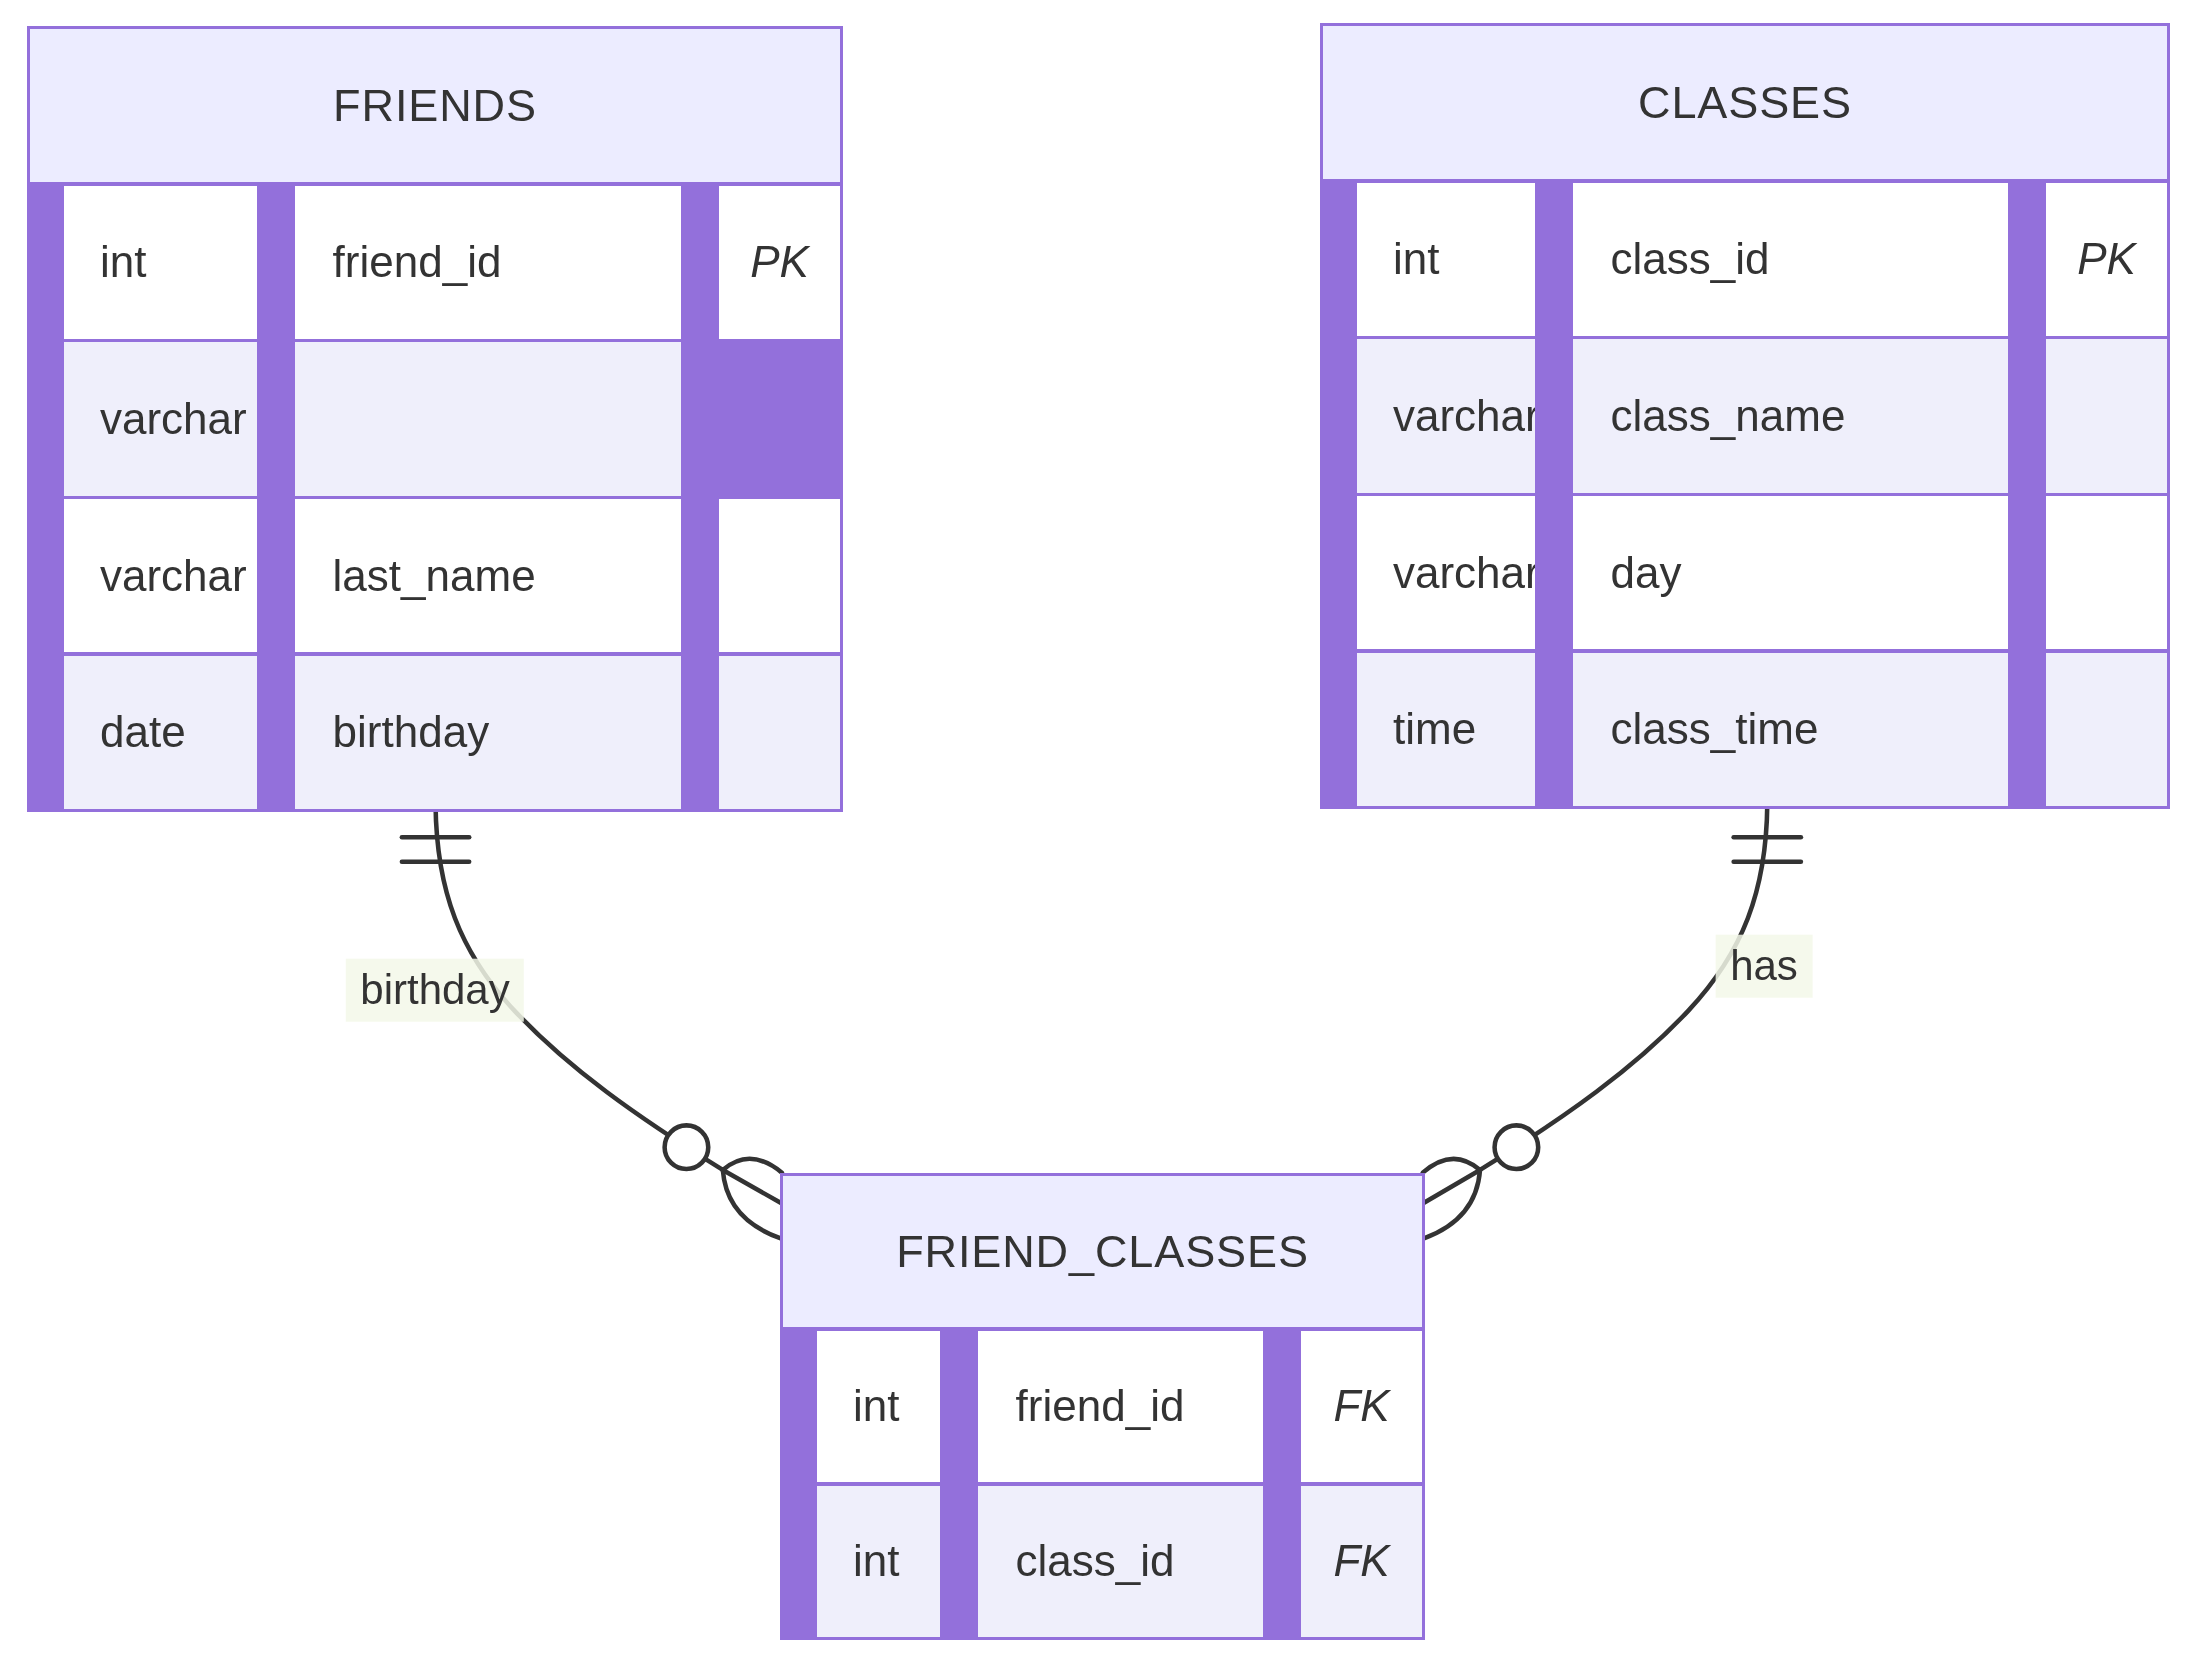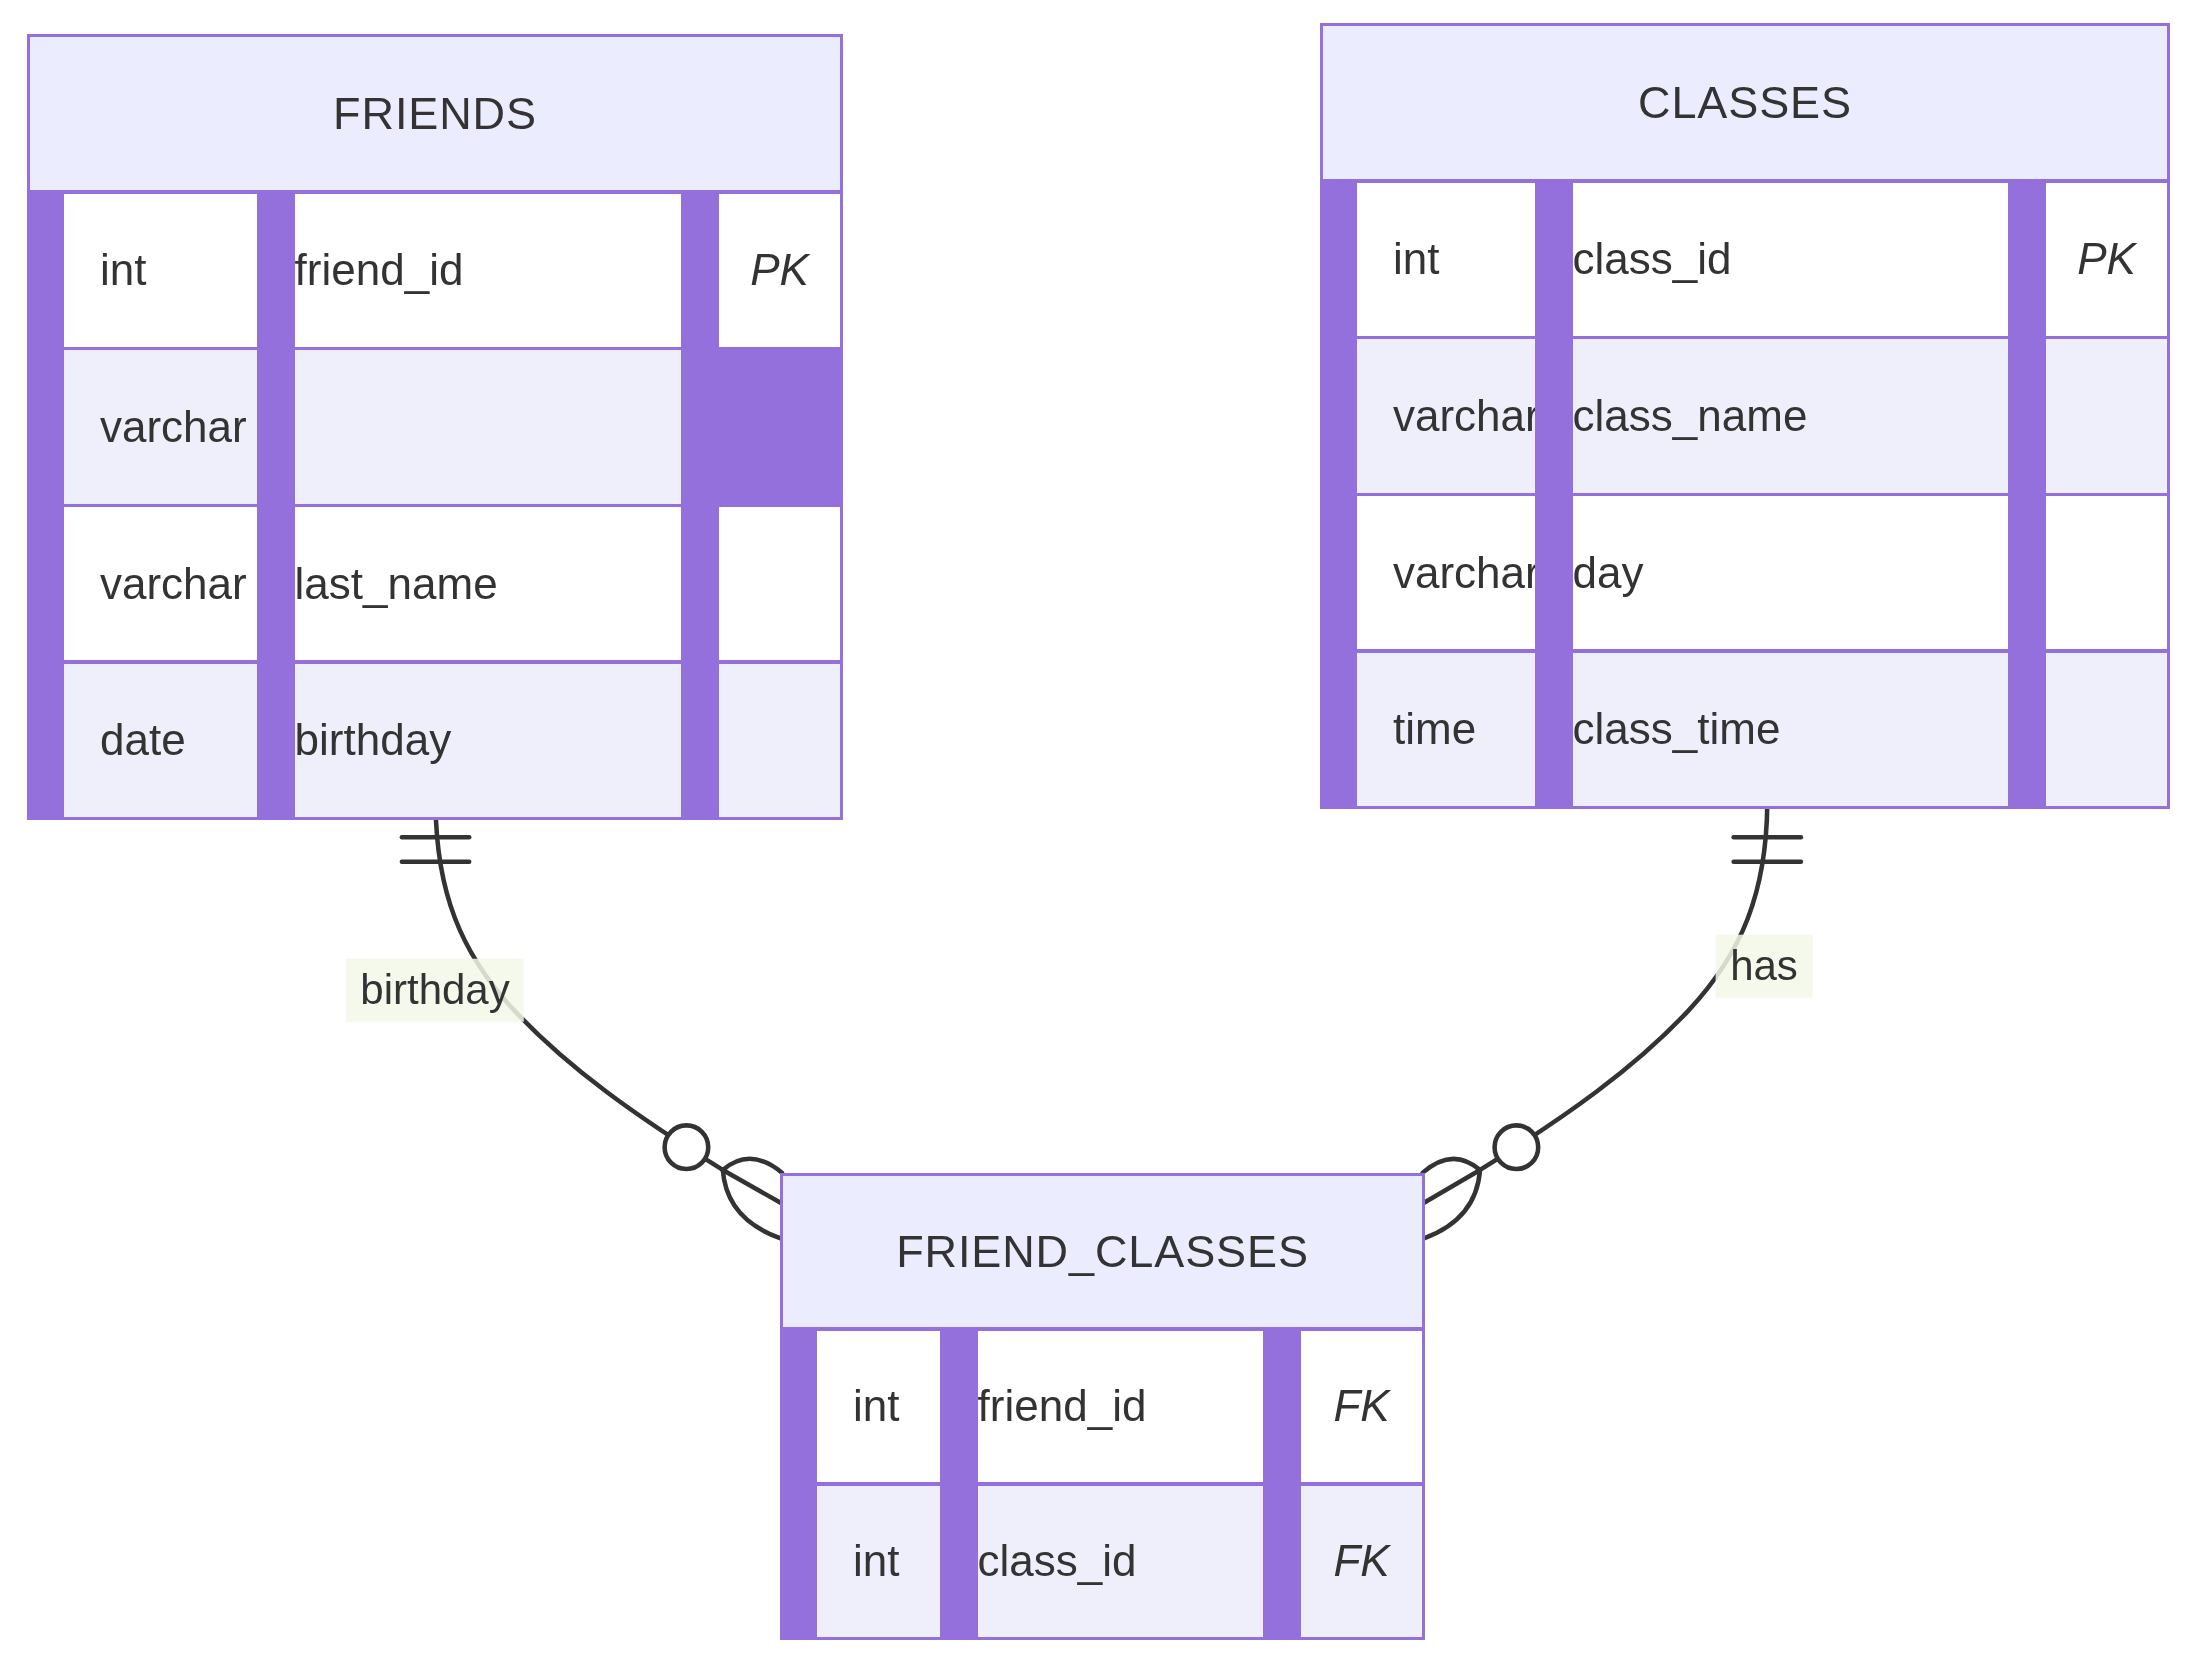--- a/index.html
+++ b/index.html
@@ -40,21 +40,21 @@
   .cell{
     display:flex;
     align-items:center;
     font-size:44px;
     background:#ffffff;
     overflow:hidden;
     margin-left:34px;
   }
   .attr-row.even .cell{background:#EFEFFB;}
   .cell.c-type{padding-left:36px;}
-  .cell.c-name{}
+  .cell.c-name{padding-left:38px;}
   .cell.c-key{justify-content:center;font-style:italic;}
   #edges{
     position:absolute;
     left:0;top:0;
     width:2211px;height:1669px;
     pointer-events:none;
   }
   #edges path, #edges line{
     stroke:#333333;
     stroke-width:5;
@@ -104,21 +104,21 @@
       </g>
       <circle cx="1668" cy="1262" r="24"></circle>
       <g>
         <path d="M 1628 1287 Q 1598 1261 1565 1290"></path>
         <path d="M 1628 1287 L 1565 1324"></path>
         <path d="M 1628 1287 Q 1624 1341 1567 1362"></path>
       </g>
     </g>
   </svg>
 
-  <div class="entity friends" style="left:27px;top:34px;width:816px;height:786px;">
+  <div class="entity friends" style="left:27px;top:26px;width:816px;height:786px;">
     <div class="entity-title">FRIENDS</div>
     <div class="attr-row odd">
       <div class="cell c-type">int</div>
       <div class="cell c-name">friend_id</div>
       <div class="cell c-key">PK</div>
     </div>
     <div class="attr-row even">
       <div class="cell c-type">varchar</div>
       <div class="cell c-key"></div>
     </div>

